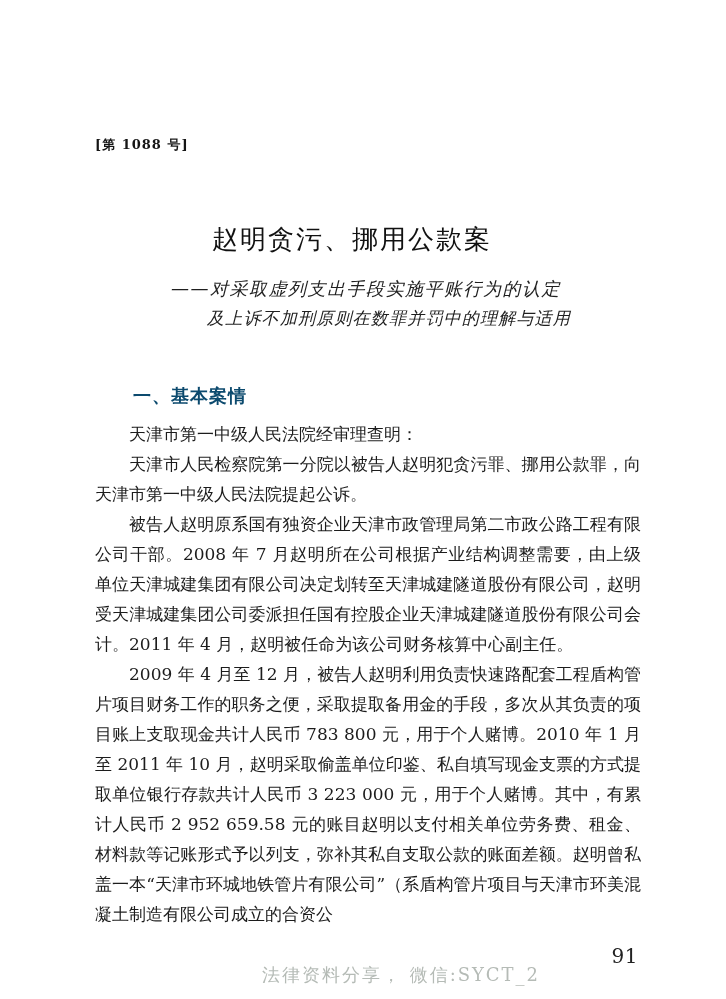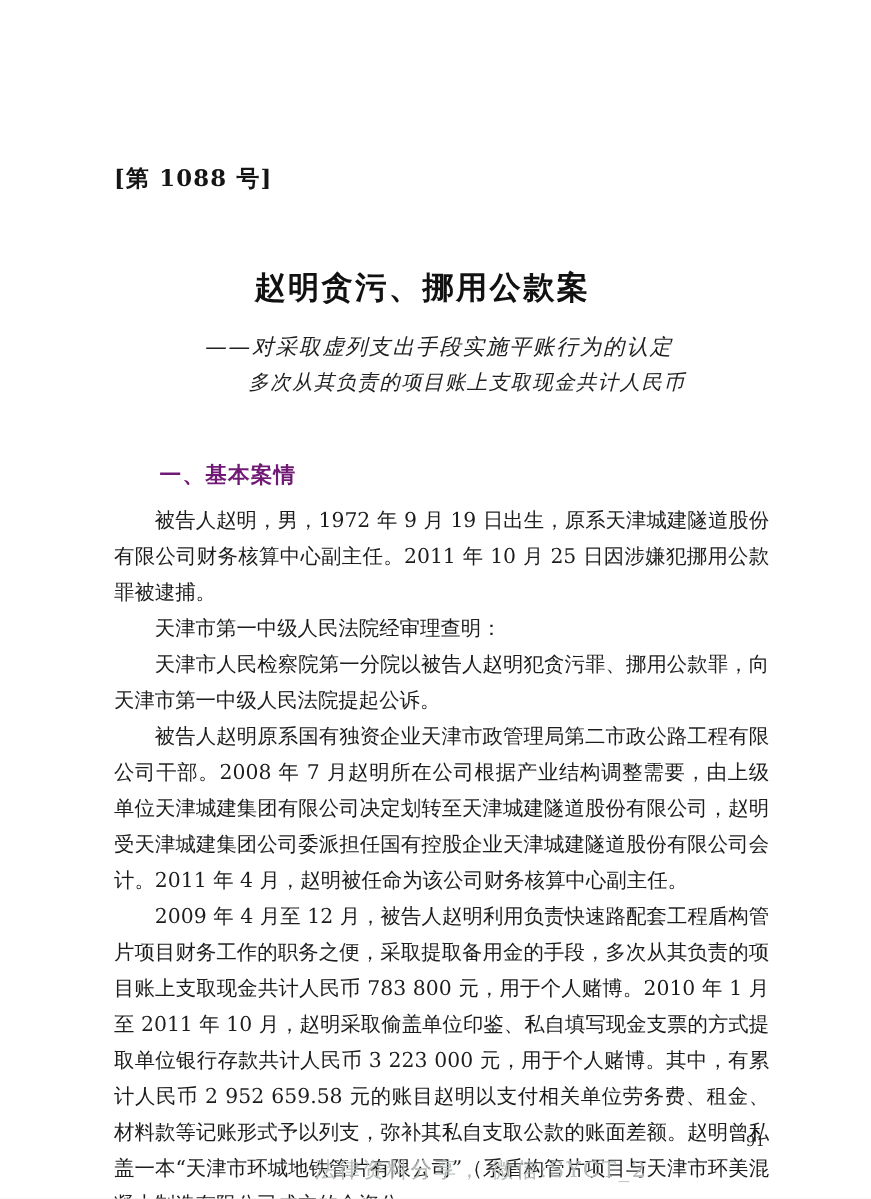--- a/index.html
+++ b/index.html
@@ -10,34 +10,34 @@
     margin: 0 auto;
     background: #ffffff;
     overflow: hidden;
     font-family: "DejaVu Serif", serif;
     color: #1c1c1c;
   }
   .case-number {
     position: absolute;
     left: 95px;
     top: 136px;
-    font-size: 19px;
+    font-size: 13px;
     font-weight: 700;
     letter-spacing: 1px;
     color: #151515;
   }
   .title {
     position: absolute;
     left: 0;
     width: 704px;
     top: 222px;
     margin: 0;
     text-align: center;
     font-size: 26px;
-    font-weight: 700;
+    font-weight: 400;
     letter-spacing: 2px;
     color: #111111;
   }
   .subtitle-line1 {
     position: absolute;
     left: 171px;
     top: 277px;
     font-size: 18px;
     font-style: italic;
     letter-spacing: 1.5px;
@@ -54,41 +54,41 @@
   }
   .section-heading {
     position: absolute;
     left: 133px;
     top: 384px;
     margin: 0;
     font-family: "DejaVu Sans", "Liberation Sans", sans-serif;
     font-size: 18px;
     font-weight: 700;
     letter-spacing: 1px;
-    color: #701a75;
+    color: #0c4a6e;
   }
   .article-body {
     position: absolute;
     left: 95px;
     top: 419px;
     width: 546px;
     font-size: 17px;
     line-height: 30px;
     text-align: justify;
     color: #1c1c1c;
   }
   .article-body p {
     margin: 0;
     text-indent: 2em;
   }
   .page-number {
     position: absolute;
     right: 88px;
     top: 944px;
-    font-size: 12px;
+    font-size: 20px;
     color: #222222;
     letter-spacing: 0.5px;
   }
   .watermark {
     position: absolute;
     left: 262px;
     top: 963px;
     font-size: 18px;
     letter-spacing: 2px;
     color: #b5bbb6;
@@ -99,26 +99,25 @@
 <body>
 
 <div class="page">
 
   <div class="case-number">[第 1088 号]</div>
 
   <h1 class="title">赵明贪污、挪用公款案</h1>
 
   <div class="subtitle-line1">——对采取虚列支出手段实施平账行为的认定</div>
 
-  <div class="subtitle-line2">多次从其负责的项目账上支取现金共计人民币</div>
+  <div class="subtitle-line2">及上诉不加刑原则在数罪并罚中的理解与适用</div>
 
   <h2 class="section-heading">一、基本案情</h2>
 
   <div class="article-body">
-    <p>被告人赵明，男，1972 年 9 月 19 日出生，原系天津城建隧道股份有限公司财务核算中心副主任。2011 年 10 月 25 日因涉嫌犯挪用公款罪被逮捕。</p>
     <p>天津市第一中级人民法院经审理查明：</p>
     <p>天津市人民检察院第一分院以被告人赵明犯贪污罪、挪用公款罪，向天津市第一中级人民法院提起公诉。</p>
     <p>被告人赵明原系国有独资企业天津市政管理局第二市政公路工程有限公司干部。2008 年 7 月赵明所在公司根据产业结构调整需要，由上级单位天津城建集团有限公司决定划转至天津城建隧道股份有限公司，赵明受天津城建集团公司委派担任国有控股企业天津城建隧道股份有限公司会计。2011 年 4 月，赵明被任命为该公司财务核算中心副主任。</p>
     <p>2009 年 4 月至 12 月，被告人赵明利用负责快速路配套工程盾构管片项目财务工作的职务之便，采取提取备用金的手段，多次从其负责的项目账上支取现金共计人民币 783 800 元，用于个人赌博。2010 年 1 月至 2011 年 10 月，赵明采取偷盖单位印鉴、私自填写现金支票的方式提取单位银行存款共计人民币 3 223 000 元，用于个人赌博。其中，有累计人民币 2 952 659.58 元的账目赵明以支付相关单位劳务费、租金、材料款等记账形式予以列支，弥补其私自支取公款的账面差额。赵明曾私盖一本“天津市环城地铁管片有限公司”（系盾构管片项目与天津市环美混凝土制造有限公司成立的合资公</p>
   </div>
 
   <div class="page-number">91</div>
 
   <div class="watermark">法律资料分享， 微信:SYCT_2</div>
 

